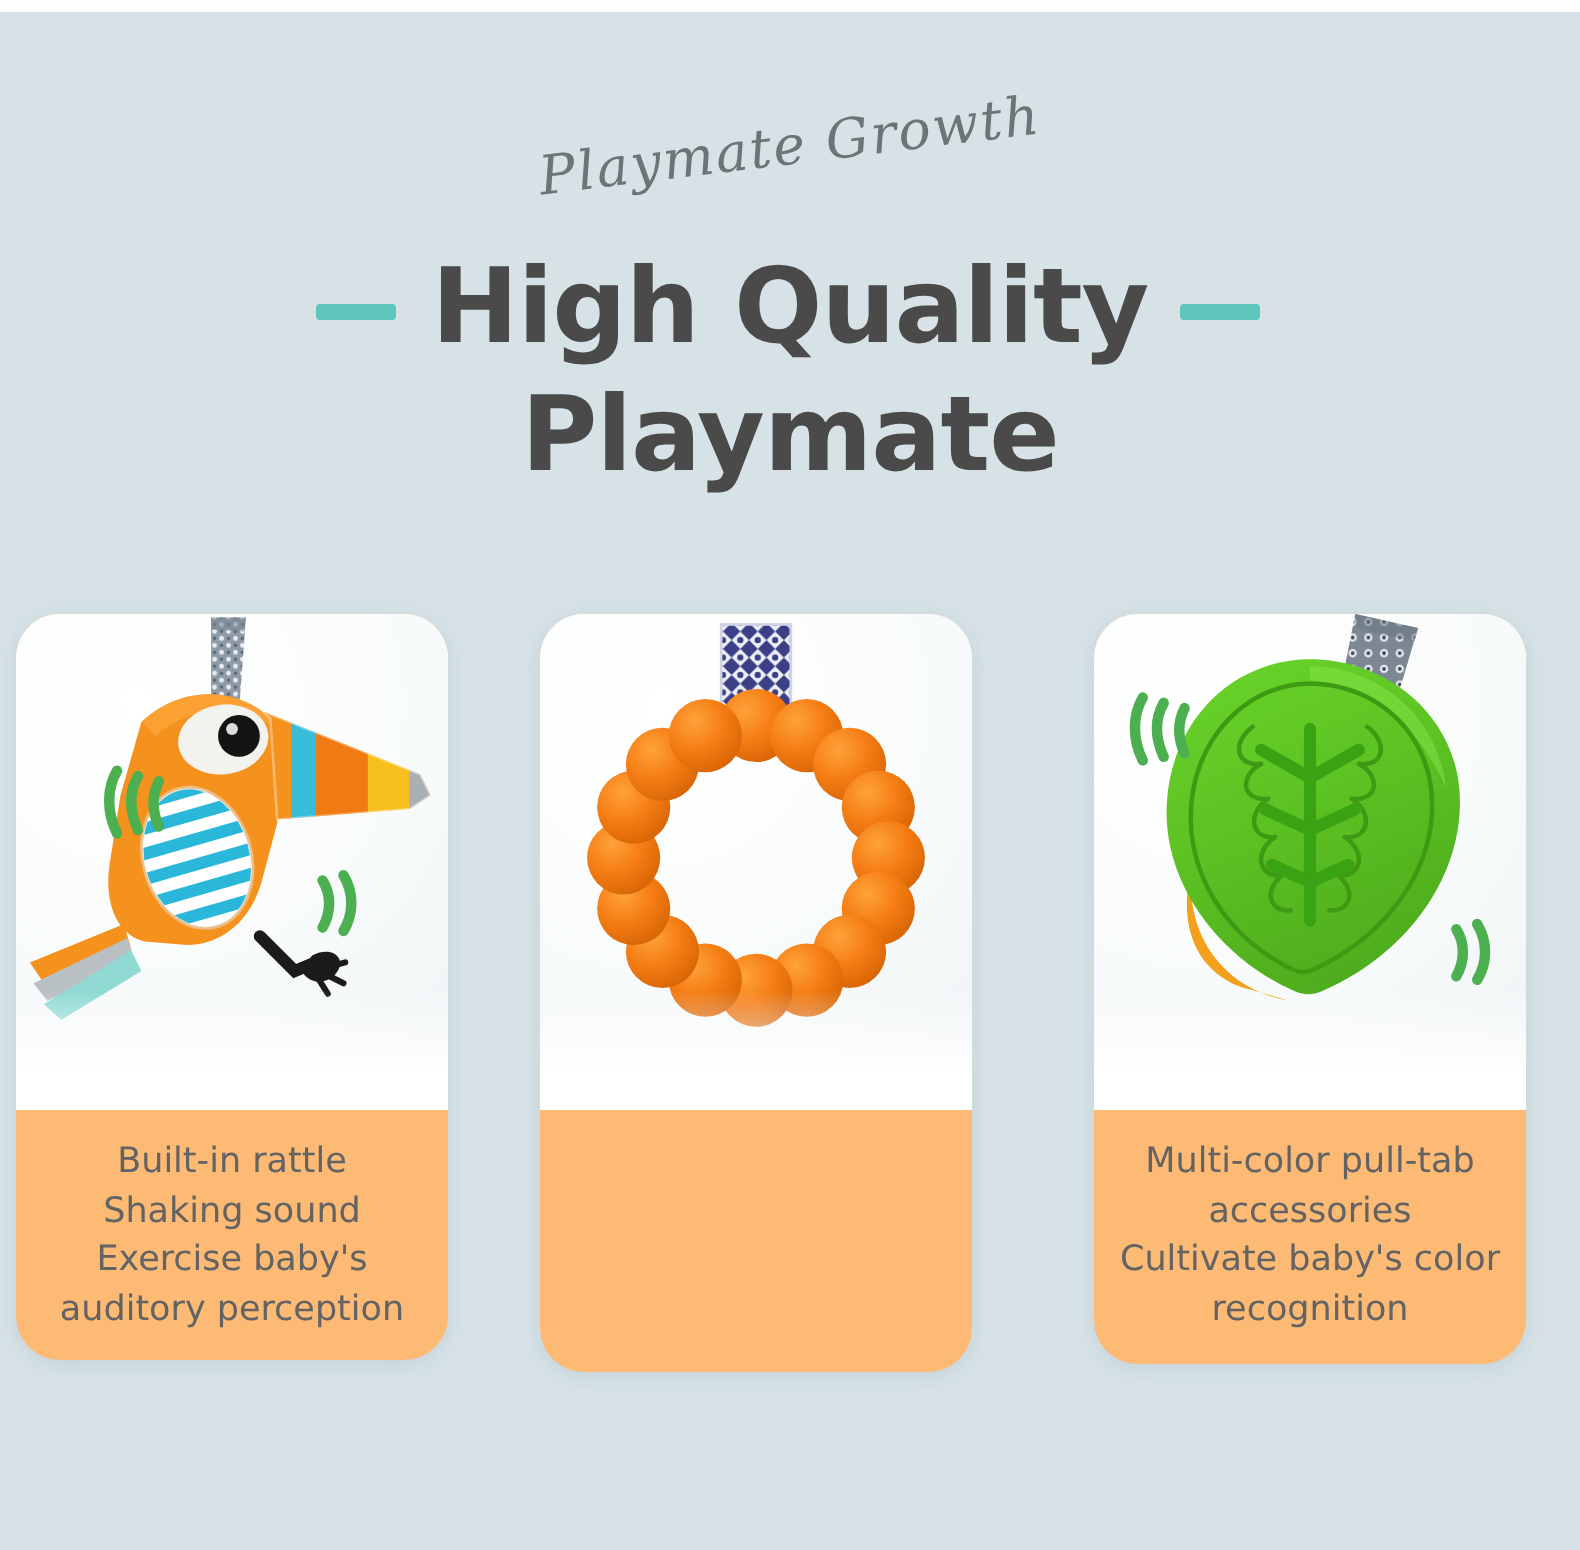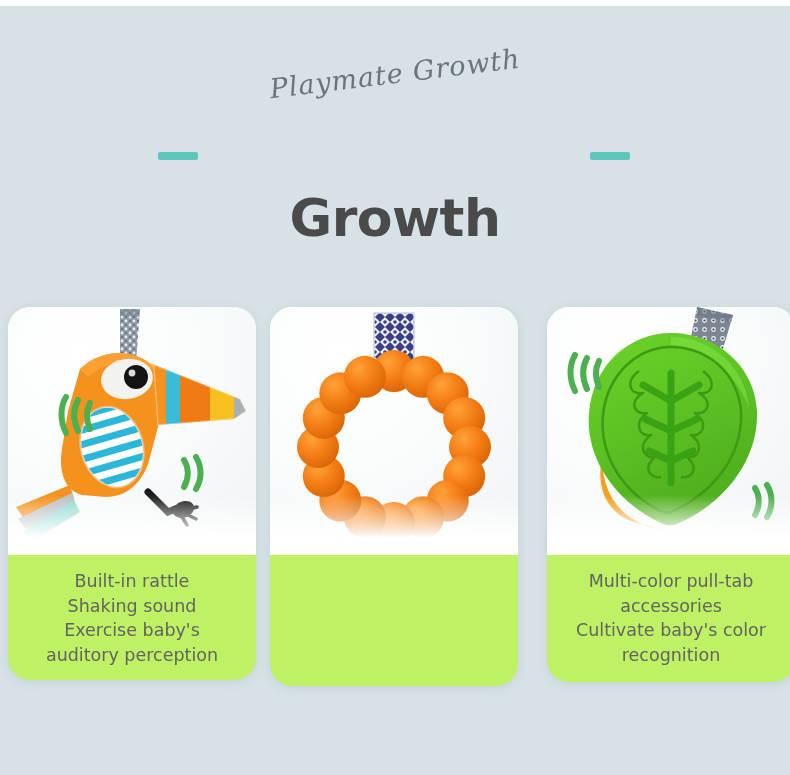--- a/index.html
+++ b/index.html
@@ -31,21 +31,21 @@
   .dash{
     position:absolute;top:146px;width:40px;height:8px;border-radius:2px;
     background:#5ec5bd;
   }
   .dash.left{left:158px;}
   .dash.right{left:590px;}
 
   
   .cards{position:absolute;top:307px;left:0;width:790px;height:385px;}
   .card{
-    position:absolute;top:0;width:248px;background:#bef264;
+    position:absolute;top:0;width:216px;background:#fdba74;
     border-radius:22px;overflow:hidden;
     box-shadow:0 2px 10px rgba(120,140,150,.18);
   }
   .card.c1{left:8px;height:373px;}
   .card.c2{left:270px;height:379px;}
   .card.c3{left:532px;height:375px;margin-left:15px;}
 
   .photo{position:relative;width:100%;height:248px;overflow:hidden;background:#ffffff;}
   .photo .bg{
     position:absolute;inset:0;
@@ -77,21 +77,22 @@
 
   <div class="top-strip"></div>
 
   <div class="header">
 
     <div class="script">Playmate Growth</div>
 
     <div class="dash left"></div>
     <div class="dash right"></div>
 
-    <div class="title-line two">Growth</div>
+    <div class="title-line one">High Quality</div>
+    <div class="title-line two">Playmate</div>
   </div>
 
   <div class="cards">
 
     <div class="card c1">
       <div class="photo">
         <div class="bg"></div>
         <svg class="art" viewBox="0 0 248 248">
           <defs>
             <clipPath id="bodyClipA">

